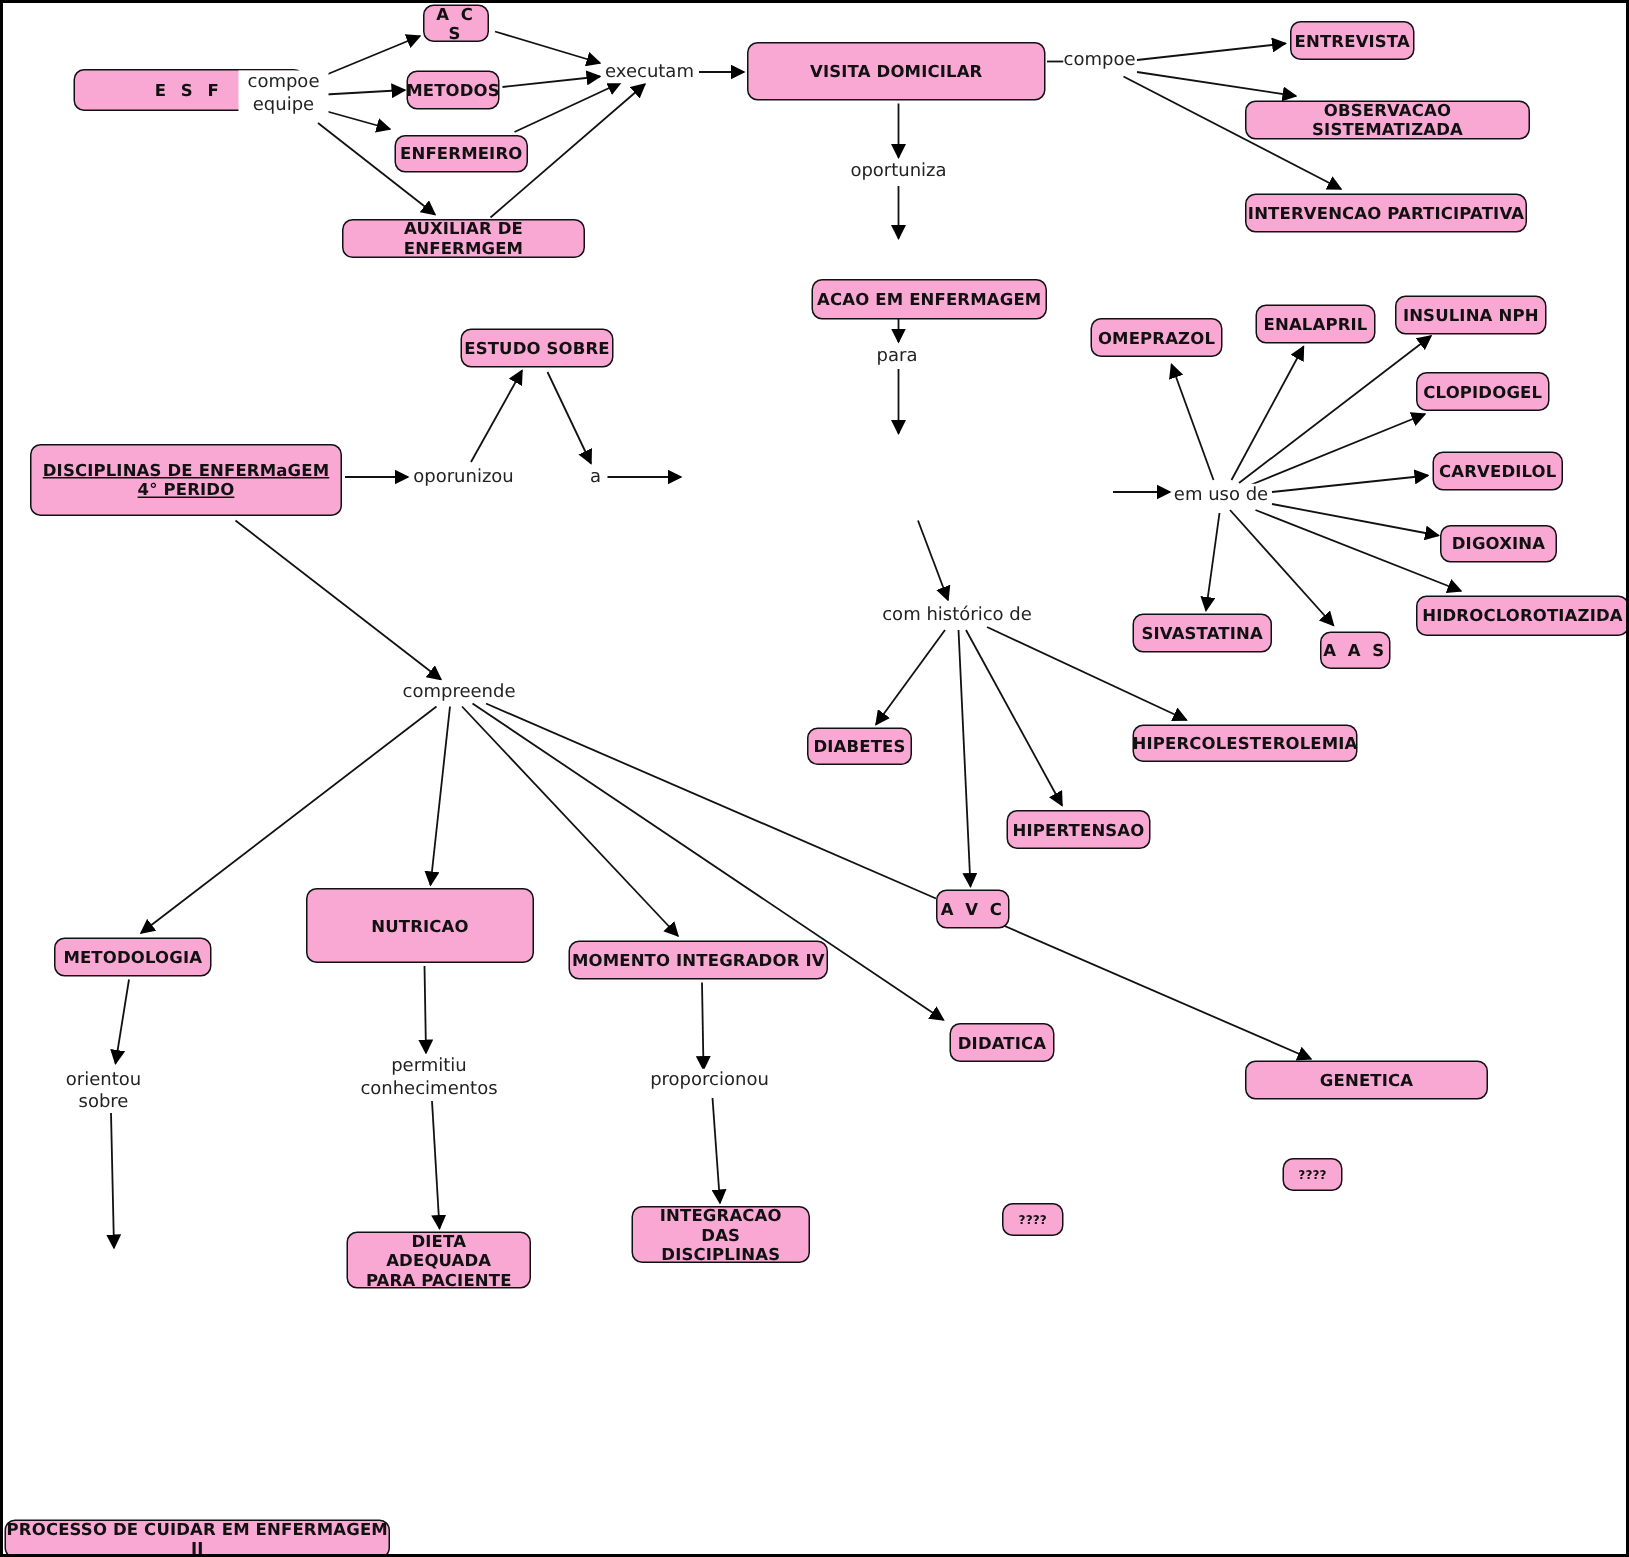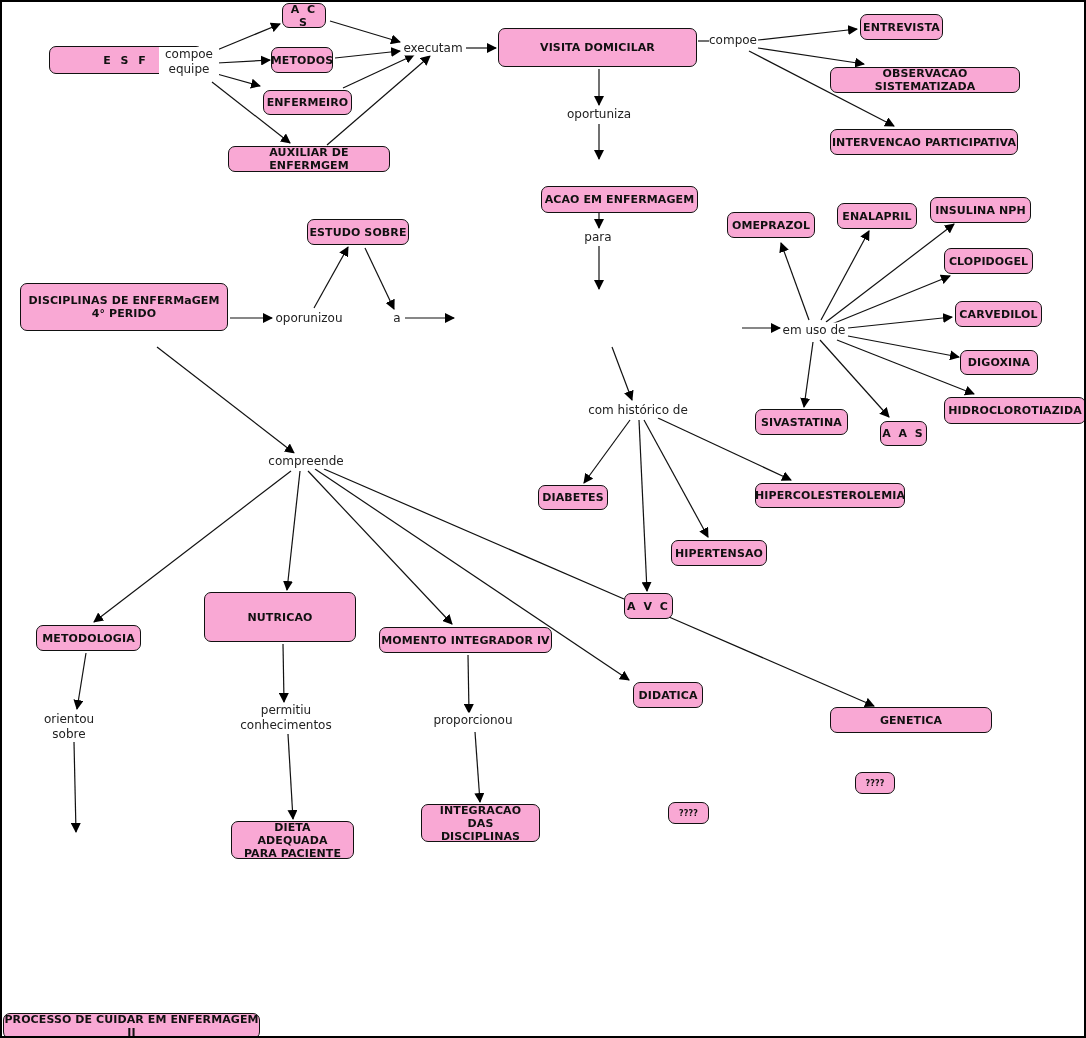--- a/index.html
+++ b/index.html
@@ -91,21 +91,21 @@
   <div class="node" id="n-acs" style="left:280px;top:1px;width:44px;height:25px;letter-spacing:2px;">A C S</div>
   <div class="node" id="n-medico" style="left:269px;top:45px;width:62px;height:26px;">METODOS</div>
   <div class="node" id="n-enfermeiro" style="left:261px;top:88px;width:89px;height:25px;">ENFERMEIRO</div>
   <div class="node" id="n-auxiliar" style="left:226px;top:144px;width:162px;height:26px;">AUXILIAR DE ENFERMGEM</div>
   <div class="node" id="n-visita" style="left:496px;top:26px;width:199px;height:39px;">VISITA DOMICILAR</div>
   <div class="node" id="n-entrevista" style="left:858px;top:12px;width:83px;height:26px;">ENTREVISTA</div>
   <div class="node" id="n-observacao" style="left:828px;top:65px;width:190px;height:26px;">OBSERVACAO SISTEMATIZADA</div>
   <div class="node" id="n-intervencao" style="left:828px;top:127px;width:188px;height:26px;">INTERVENCAO PARTICIPATIVA</div>
   <div class="node" id="n-acao" style="left:539px;top:159px;width:157px;height:27px;margin-top:25px;">ACAO EM ENFERMAGEM</div>
   <div class="node" id="n-estudo" style="left:305px;top:217px;width:102px;height:26px;">ESTUDO SOBRE</div>
-  <div class="node" id="n-disciplinas" style="left:18px;top:281px;width:208px;height:48px;flex-direction:column;">
+  <div class="node" id="n-disciplinas" style="left:18px;top:294px;width:208px;height:48px;flex-direction:column;text-decoration:underline;">
     <span>DISCIPLINAS DE ENFERMaGEM</span>
     <span>4° PERIDO</span>
   </div>
   <div class="node" id="n-omeprazol" style="left:725px;top:210px;width:88px;height:26px;">OMEPRAZOL</div>
   <div class="node" id="n-enalapril" style="left:835px;top:201px;width:80px;height:26px;">ENALAPRIL</div>
   <div class="node" id="n-insulina" style="left:928px;top:195px;width:101px;height:26px;">INSULINA NPH</div>
   <div class="node" id="n-clopidogel" style="left:942px;top:246px;width:89px;height:26px;">CLOPIDOGEL</div>
   <div class="node" id="n-carvedilol" style="left:953px;top:299px;width:87px;height:26px;">CARVEDILOL</div>
   <div class="node" id="n-digoxina" style="left:958px;top:348px;width:78px;height:25px;">DIGOXINA</div>
   <div class="node" id="n-hidro" style="left:942px;top:395px;width:142px;height:27px;">HIDROCLOROTIAZIDA</div>

